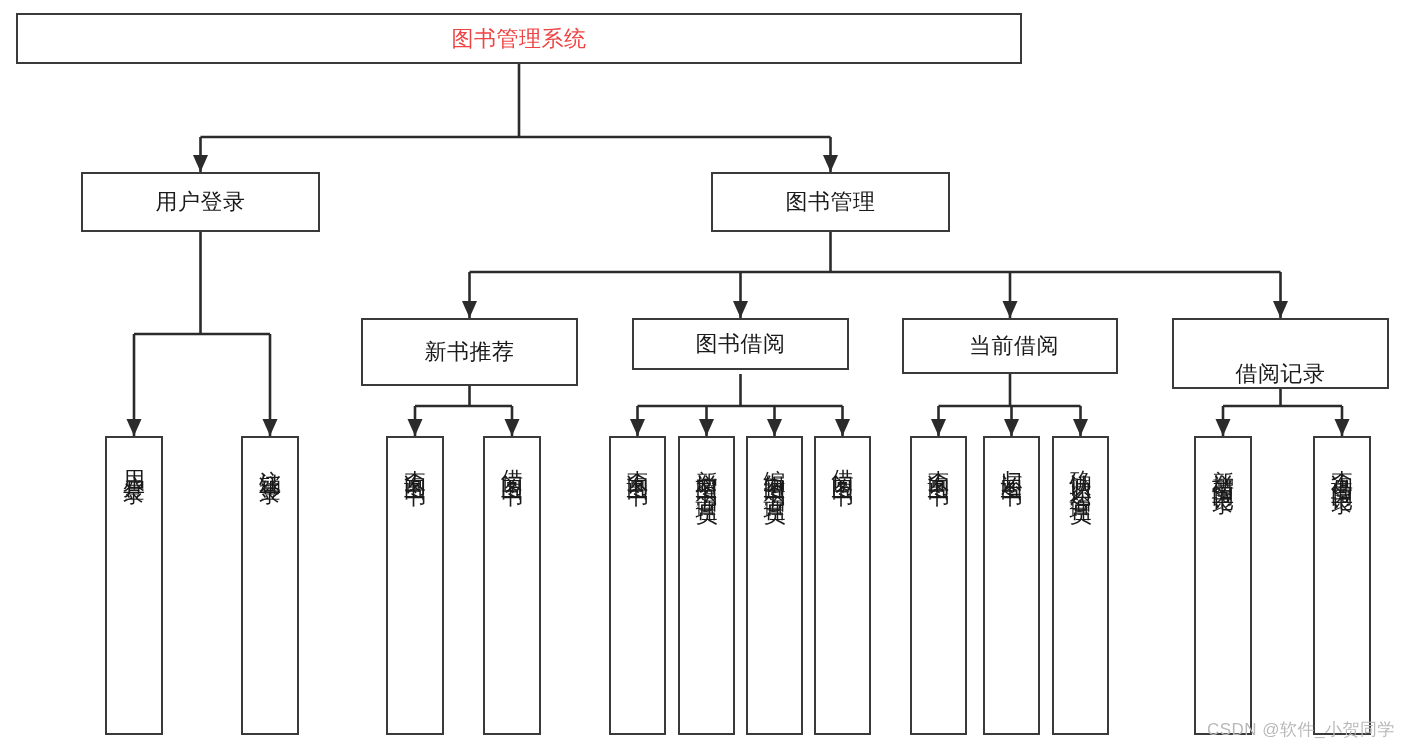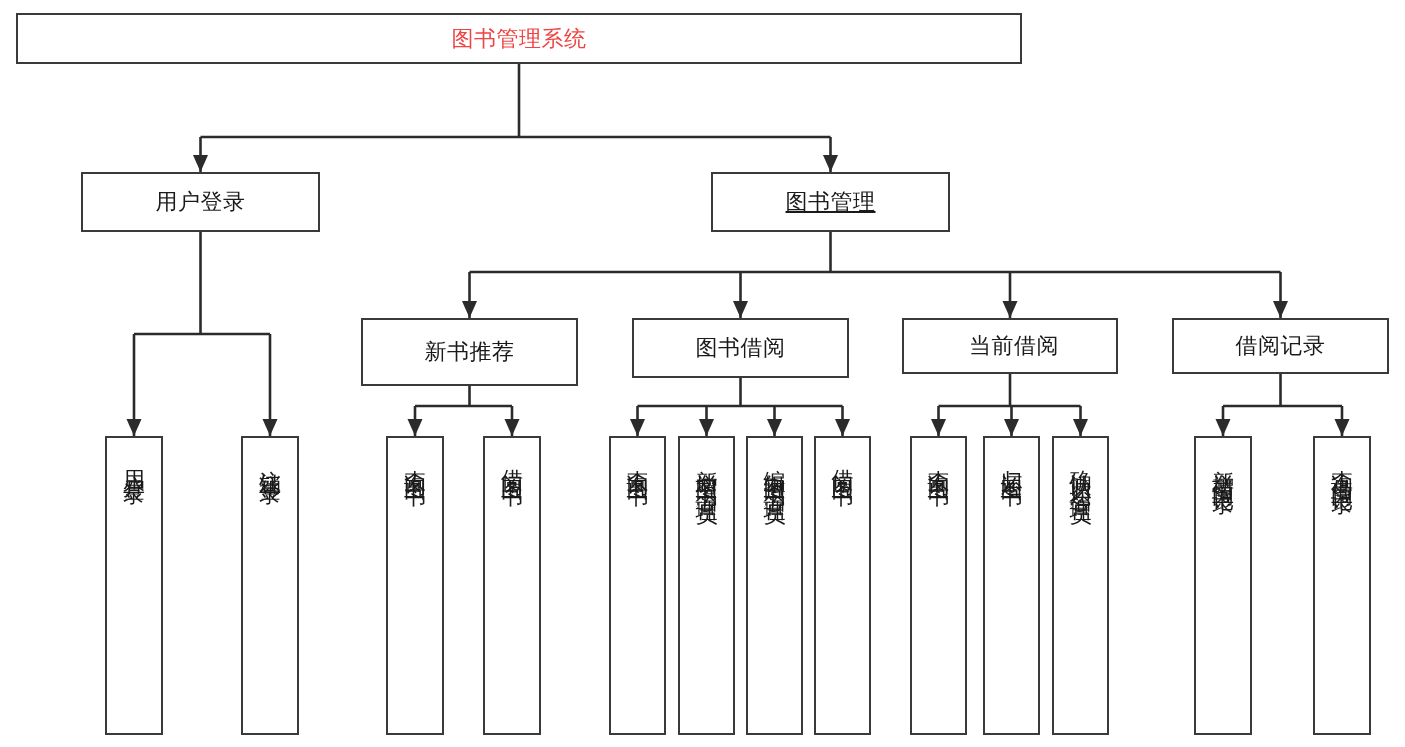--- a/index.html
+++ b/index.html
@@ -127,33 +127,33 @@
       <line x1="1342" y1="406" x2="1342" y2="436" stroke="#2b2b2b" stroke-width="2.6"></line>
       <path d="M1334.5,419 L1349.5,419 L1342,436 Z" fill="#2b2b2b"></path>
     </svg>
   <div id="node-layer">
       <div class="node horizontal" style="left: 16px; top: 13px; width: 1006px; height: 51px; border-color: rgb(58, 58, 58); background: rgb(255, 255, 255); color: #ef4444;">
         <span class="node-label">图书管理系统</span>
       </div>
       <div class="node horizontal" style="left: 81px; top: 172px; width: 239px; height: 60px; border-color: rgb(58, 58, 58); background: rgb(255, 255, 255); color: rgb(26, 26, 26);">
         <span class="node-label">用户登录</span>
       </div>
-      <div class="node horizontal" style="left: 711px; top: 172px; width: 239px; height: 60px; border-color: rgb(58, 58, 58); background: rgb(255, 255, 255); color: rgb(26, 26, 26); text-decoration: underline;">
+      <div class="node horizontal" style="left: 711px; top: 172px; width: 239px; height: 60px; border-color: rgb(58, 58, 58); background: rgb(255, 255, 255); color: rgb(26, 26, 26);">
         <span class="node-label">图书管理</span>
       </div>
       <div class="node horizontal" style="left: 361px; top: 318px; width: 217px; height: 68px; border-color: rgb(58, 58, 58); background: rgb(255, 255, 255); color: rgb(26, 26, 26);">
         <span class="node-label">新书推荐</span>
       </div>
-      <div class="node horizontal" style="left: 632px; top: 318px; width: 217px; height: 60px; border-color: rgb(58, 58, 58); background: rgb(255, 255, 255); color: rgb(26, 26, 26);">
+      <div class="node horizontal" style="left: 632px; top: 318px; width: 217px; height: 52px; border-color: rgb(58, 58, 58); background: rgb(255, 255, 255); color: rgb(26, 26, 26);">
         <span class="node-label">图书借阅</span>
       </div>
       <div class="node horizontal" style="left: 902px; top: 318px; width: 216px; height: 56px; border-color: rgb(58, 58, 58); background: rgb(255, 255, 255); color: rgb(26, 26, 26); padding-left: 8px;">
         <span class="node-label">当前借阅</span>
       </div>
-      <div class="node horizontal" style="left: 1172px; top: 318px; width: 217px; height: 56px; border-color: rgb(58, 58, 58); background: rgb(255, 255, 255); color: rgb(26, 26, 26);">
+      <div class="node horizontal" style="left: 1172px; top: 318px; width: 217px; height: 71px; border-color: rgb(58, 58, 58); background: rgb(255, 255, 255); color: rgb(26, 26, 26); align-items: flex-end;">
         <span class="node-label">借阅记录</span>
       </div>
       <div class="node vertical" style="left: 105px; top: 436px; width: 58px; height: 299px; border-color: rgb(58, 58, 58); background: rgb(255, 255, 255); color: rgb(26, 26, 26);">
         <span class="node-label">用户登录</span>
       </div>
       <div class="node vertical" style="left: 241px; top: 436px; width: 58px; height: 299px; border-color: rgb(58, 58, 58); background: rgb(255, 255, 255); color: rgb(26, 26, 26);">
         <span class="node-label">注销登录</span>
       </div>
       <div class="node vertical" style="left: 386px; top: 436px; width: 58px; height: 299px; border-color: rgb(58, 58, 58); background: rgb(255, 255, 255); color: rgb(26, 26, 26);">
         <span class="node-label">查询图书</span>
@@ -182,13 +182,14 @@
       <div class="node vertical" style="left: 1052px; top: 436px; width: 57px; height: 299px; border-color: rgb(58, 58, 58); background: rgb(255, 255, 255); color: rgb(26, 26, 26);">
         <span class="node-label">确认归还（管理员）</span>
       </div>
       <div class="node vertical" style="left: 1194px; top: 436px; width: 58px; height: 299px; border-color: rgb(58, 58, 58); background: rgb(255, 255, 255); color: rgb(26, 26, 26);">
         <span class="node-label">新增借阅记录</span>
       </div>
       <div class="node vertical" style="left: 1313px; top: 436px; width: 58px; height: 299px; border-color: rgb(58, 58, 58); background: rgb(255, 255, 255); color: rgb(26, 26, 26);">
         <span class="node-label">查询借阅记录</span>
       </div>
     </div>
+  <div id="watermark">CSDN @软件_小贺同学</div>
 </div>
 
 </body></html>

